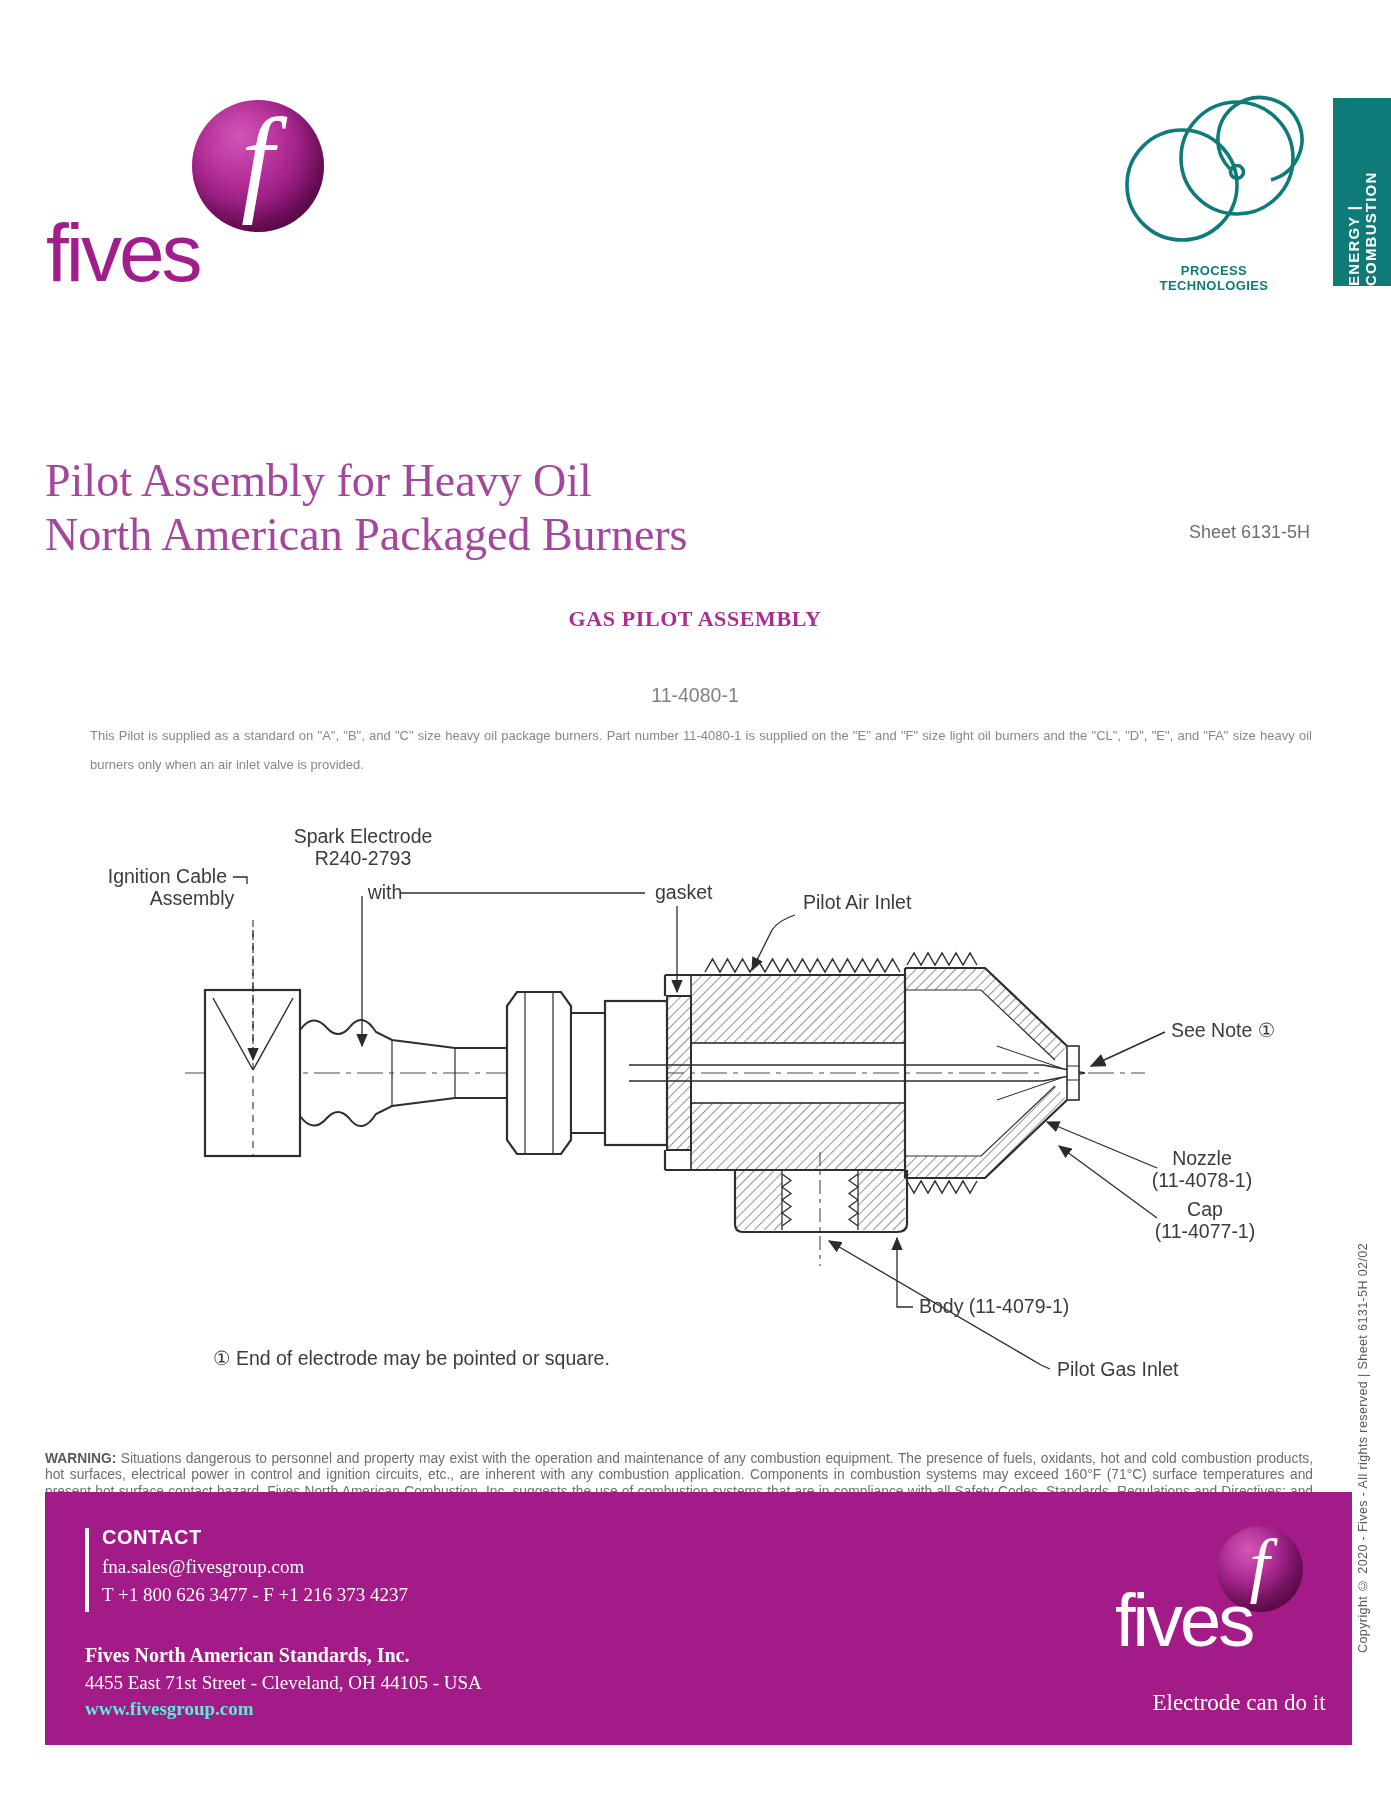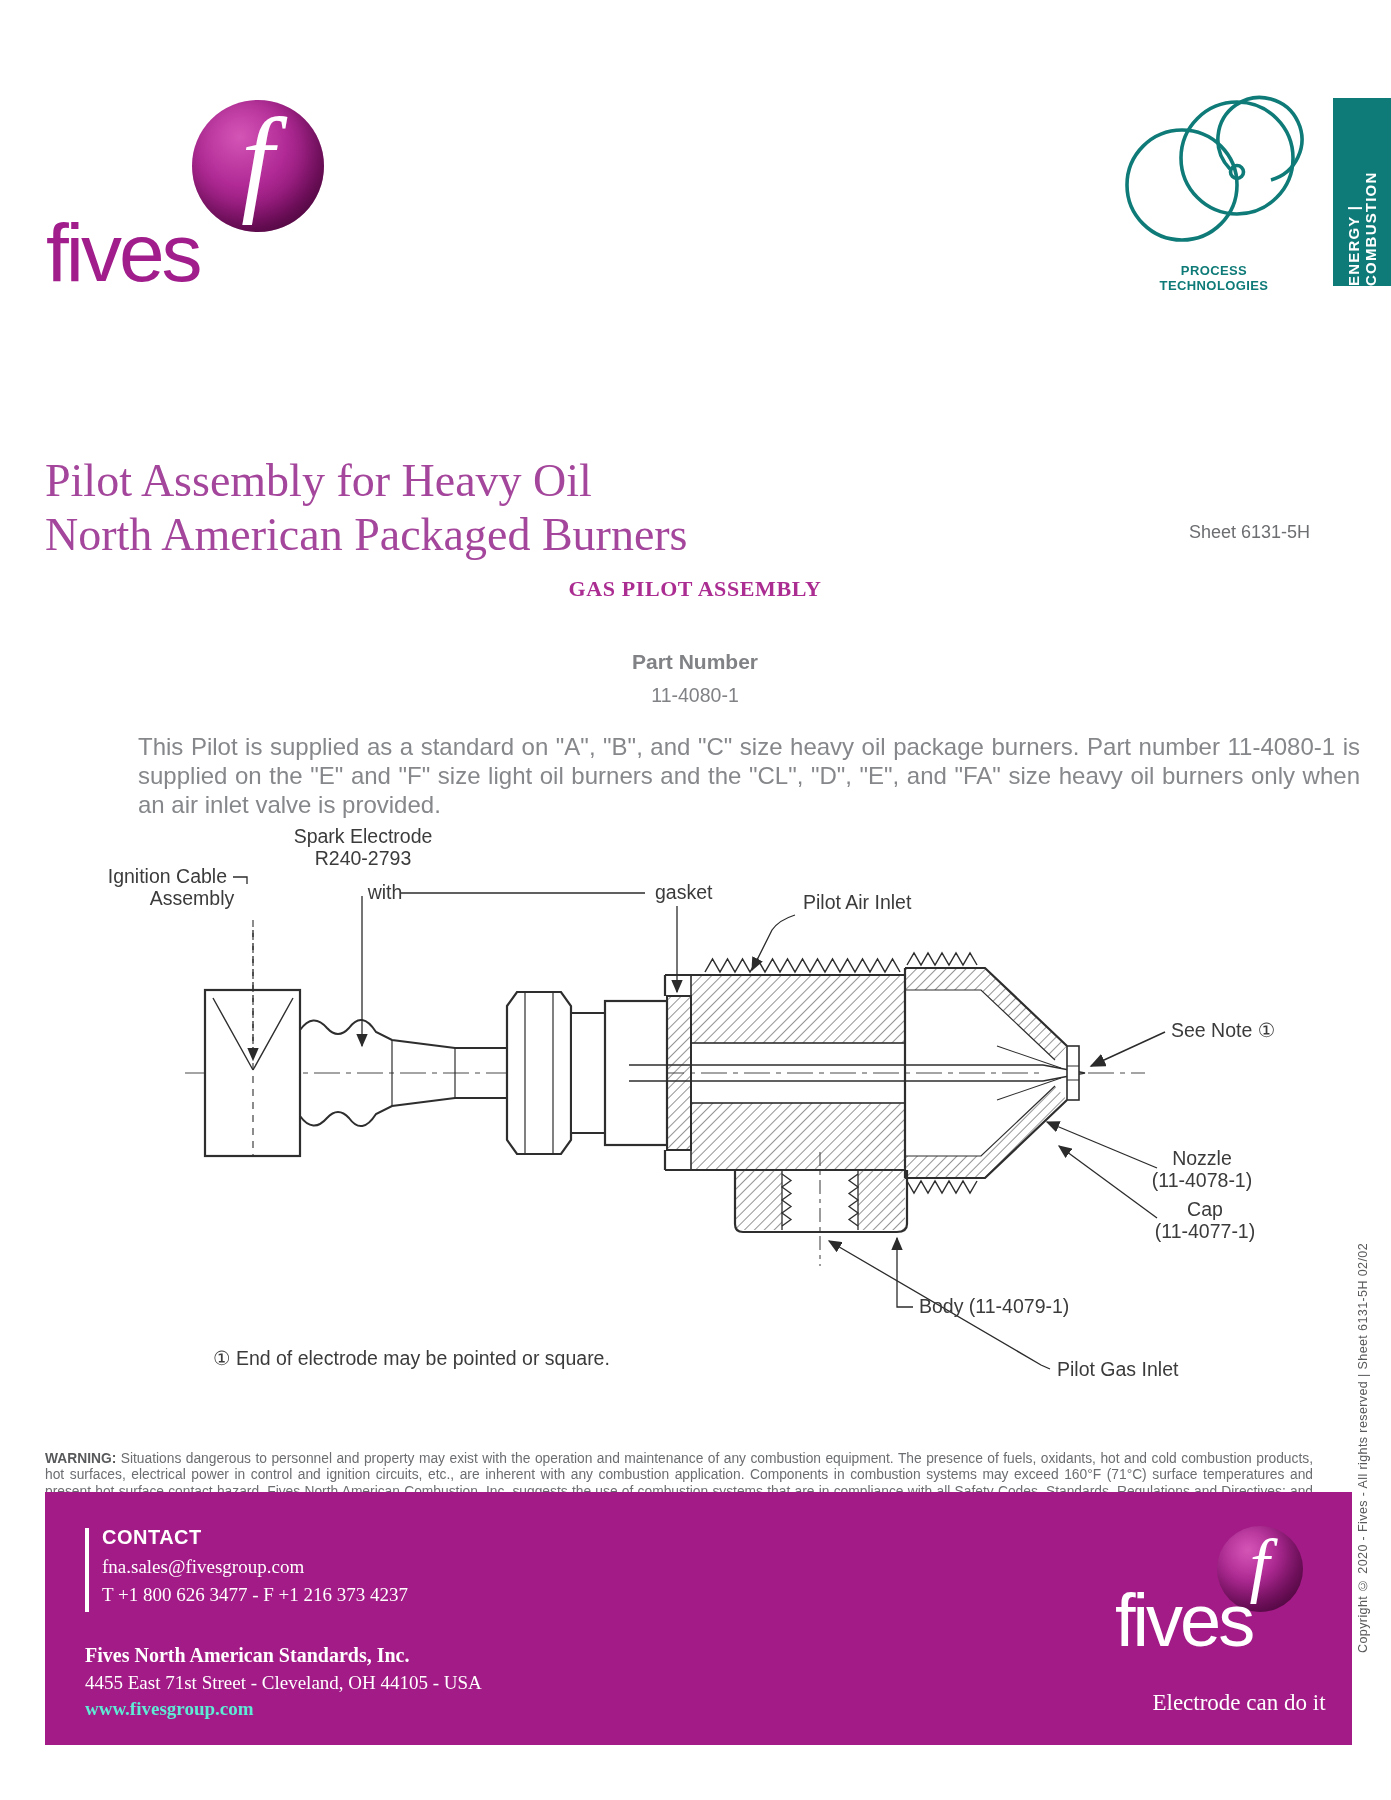--- a/index.html
+++ b/index.html
@@ -23,26 +23,26 @@
   .vtext{writing-mode:vertical-rl;transform:rotate(180deg);}
   #banner span{color:#fff;font-weight:bold;font-size:15px;letter-spacing:1.2px;}
   
   .title{position:absolute;left:45px;color:#a4469b;font-family:"Liberation Serif",serif;
      font-size:46px;line-height:1;white-space:nowrap;}
   #title1{top:458px;}
   #title2{top:512px;}
   #sheet{position:absolute;left:1060px;top:522px;width:250px;text-align:right;color:#6d6e71;font-size:18px;}
   
   .center-block{position:absolute;left:45px;width:1300px;text-align:center;}
-  #heading{top:576px;color:#ab2d92;font-family:"Liberation Serif",serif;font-weight:bold;
+  #heading{top:606px;color:#ab2d92;font-family:"Liberation Serif",serif;font-weight:bold;
      font-size:22px;letter-spacing:.6px;}
   #pn-label{top:650px;color:#808285;font-weight:bold;font-size:21px;}
   #pn-value{top:684px;color:#808285;font-size:19.5px;}
-  #description{position:absolute;left:90px;top:708px;width:1222px;color:#85878a;font-size:24px;
-     line-height:29px;text-align:justify;margin-left:48px;}
+  #description{position:absolute;left:90px;top:708px;width:1222px;color:#85878a;font-size:13px;
+     line-height:29px;text-align:justify;}
   
   #diagram{position:absolute;left:45px;top:820px;}
   #diagram text{font-family:"Liberation Sans",sans-serif;font-size:19.5px;fill:#3b3b3b;}
   
   #warning{position:absolute;left:45px;top:1437px;width:1268px;color:#6b6d70;font-size:13.8px;
      line-height:16.4px;text-align:justify;}
   #warning strong{color:#58595b;}
   
   #footer{position:absolute;left:45px;top:1492px;width:1307px;height:253px;background:#a21b86;}
   #contact-bar{position:absolute;left:40px;top:36px;width:4px;height:84px;background:#fff;}
@@ -86,21 +86,20 @@
 
   <div id="banner">
     <span class="vtext">ENERGY | COMBUSTION</span>
   </div>
 
   <div id="title2" class="title">North American Packaged Burners</div>
   <div id="title1" class="title">Pilot Assembly for Heavy Oil</div>
   <div id="sheet">Sheet 6131-5H</div>
 
   <div id="heading" class="center-block">GAS PILOT ASSEMBLY</div>
-  <div id="pn-label" class="center-block">Part Number</div>
   <div id="pn-value" class="center-block">11-4080-1</div>
   <p id="description">This Pilot is supplied as a standard on "A", "B", and "C" size heavy oil package burners. Part number 11-4080-1 is supplied on the "E" and "F" size light oil burners and the "CL", "D", "E", and "FA" size heavy oil burners only when an air inlet valve is provided.</p>
 
   <svg id="diagram" width="1300" height="600" viewBox="0 0 1300 600">
     <defs>
       <pattern id="hatch" patternUnits="userSpaceOnUse" width="7" height="7" patternTransform="rotate(45)">
         <line x1="0" y1="0" x2="0" y2="7" stroke="#3a3a3a" stroke-width="1.1"></line>
       </pattern>
       <marker id="arw" markerWidth="11" markerHeight="9" refX="9.5" refY="4.5" orient="auto">
         <path d="M0,0 L10.5,4.5 L0,9 Z" fill="#2b2b2b"></path>

